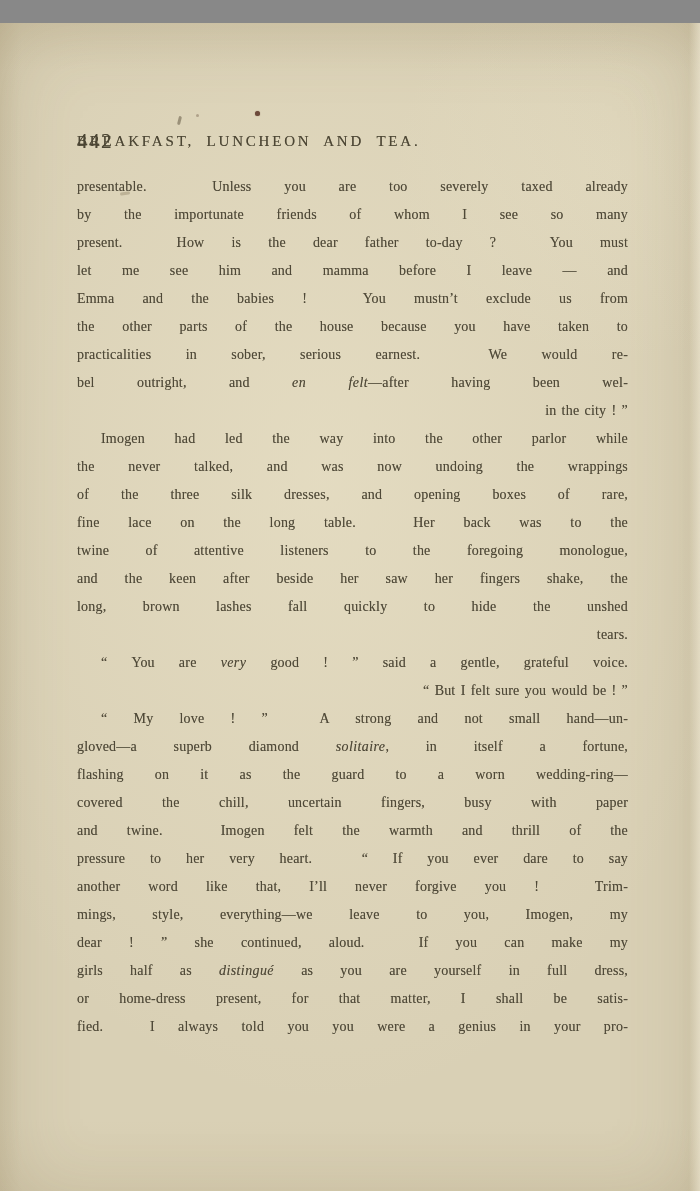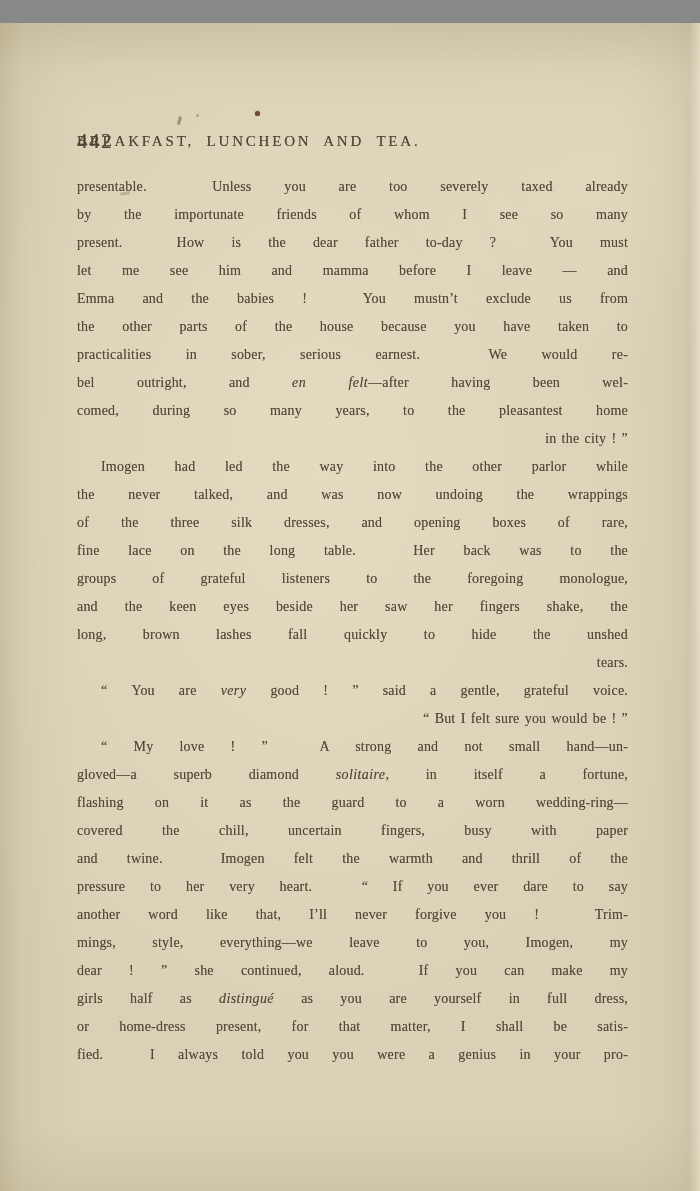--- a/index.html
+++ b/index.html
@@ -137,28 +137,27 @@
 
   <div class="text-block">
       <div class="line j">presentable.&nbsp; Unless you are too severely taxed already</div>
       <div class="line j">by the importunate friends of whom I see so many</div>
       <div class="line j">present.&nbsp; How is the dear father to-day&nbsp;?&nbsp; You must</div>
       <div class="line j">let me see him and mamma before I leave&nbsp;—&nbsp;and</div>
       <div class="line j">Emma and the babies&nbsp;!&nbsp; You mustn’t exclude us from</div>
       <div class="line j">the other parts of the house because you have taken to</div>
       <div class="line j">practicalities in sober, serious earnest.&nbsp; We would re-</div>
       <div class="line j">bel outright, and <em>en felt</em>—after having been wel-</div>
-      <div class="line j">comed, during so many years, to the pleasantest home</div>
       <div class="line">in the city&nbsp;!&nbsp;”</div>
       <div class="line j indent">Imogen had led the way into the other parlor while</div>
       <div class="line j">the never talked, and was now undoing the wrappings</div>
       <div class="line j">of the three silk dresses, and opening boxes of rare,</div>
       <div class="line j">fine lace on the long table.&nbsp; Her back was to the</div>
-      <div class="line j">groups of grateful listeners to the foregoing monologue,</div>
-      <div class="line j">and the keen eyes beside her saw her fingers shake, the</div>
+      <div class="line j">twine of attentive listeners to the foregoing monologue,</div>
+      <div class="line j">and the keen after beside her saw her fingers shake, the</div>
       <div class="line j">long, brown lashes fall quickly to hide the unshed</div>
       <div class="line">tears.</div>
       <div class="line j indent">“&nbsp;You are <em>very</em> good&nbsp;!&nbsp;” said a gentle, grateful voice.</div>
       <div class="line">“&nbsp;But I felt sure you would be&nbsp;!&nbsp;”</div>
       <div class="line j indent">“&nbsp;My love&nbsp;!&nbsp;”&nbsp; A strong and not small hand—un-</div>
       <div class="line j">gloved—a superb diamond <em>solitaire</em>, in itself a fortune,</div>
       <div class="line j">flashing on it as the guard to a worn wedding-ring—</div>
       <div class="line j">covered the chill, uncertain fingers, busy with paper</div>
       <div class="line j">and twine.&nbsp; Imogen felt the warmth and thrill of the</div>
       <div class="line j">pressure to her very heart.&nbsp; “&nbsp;If you ever dare to say</div>

